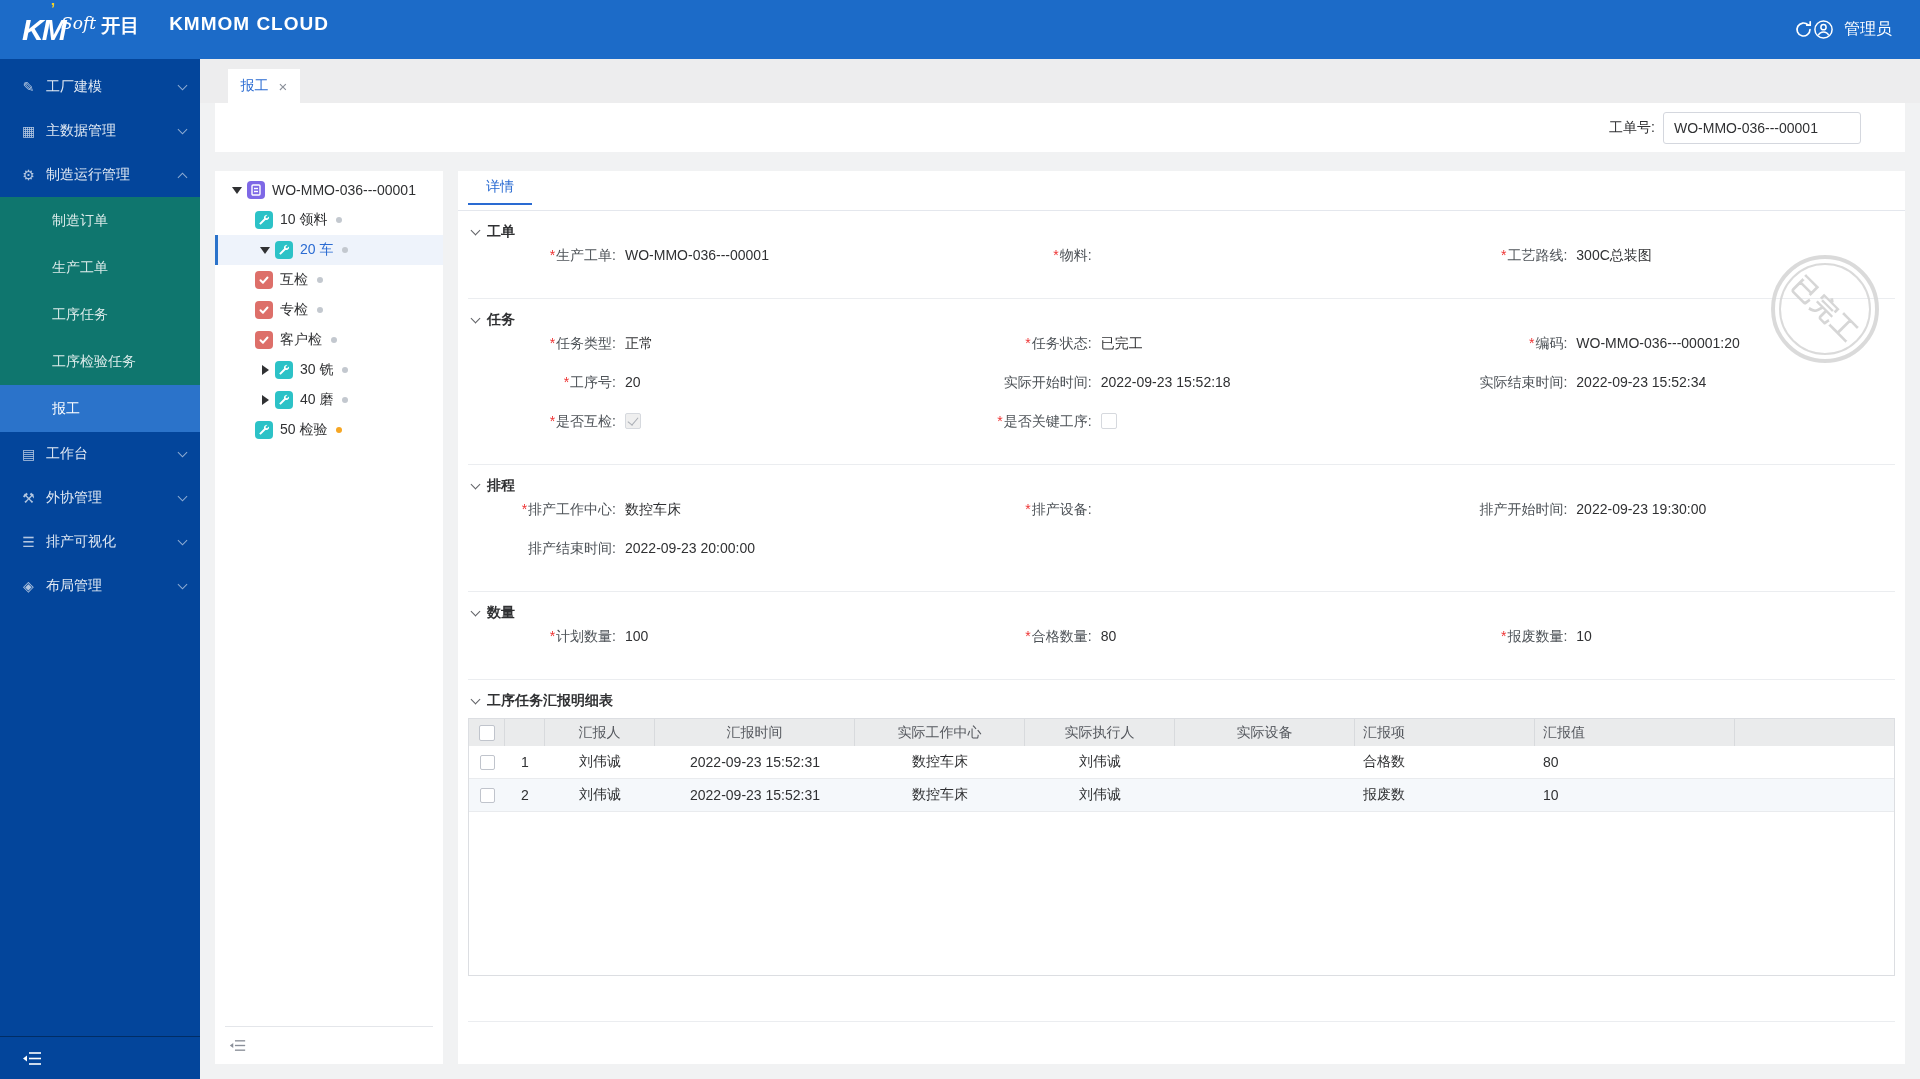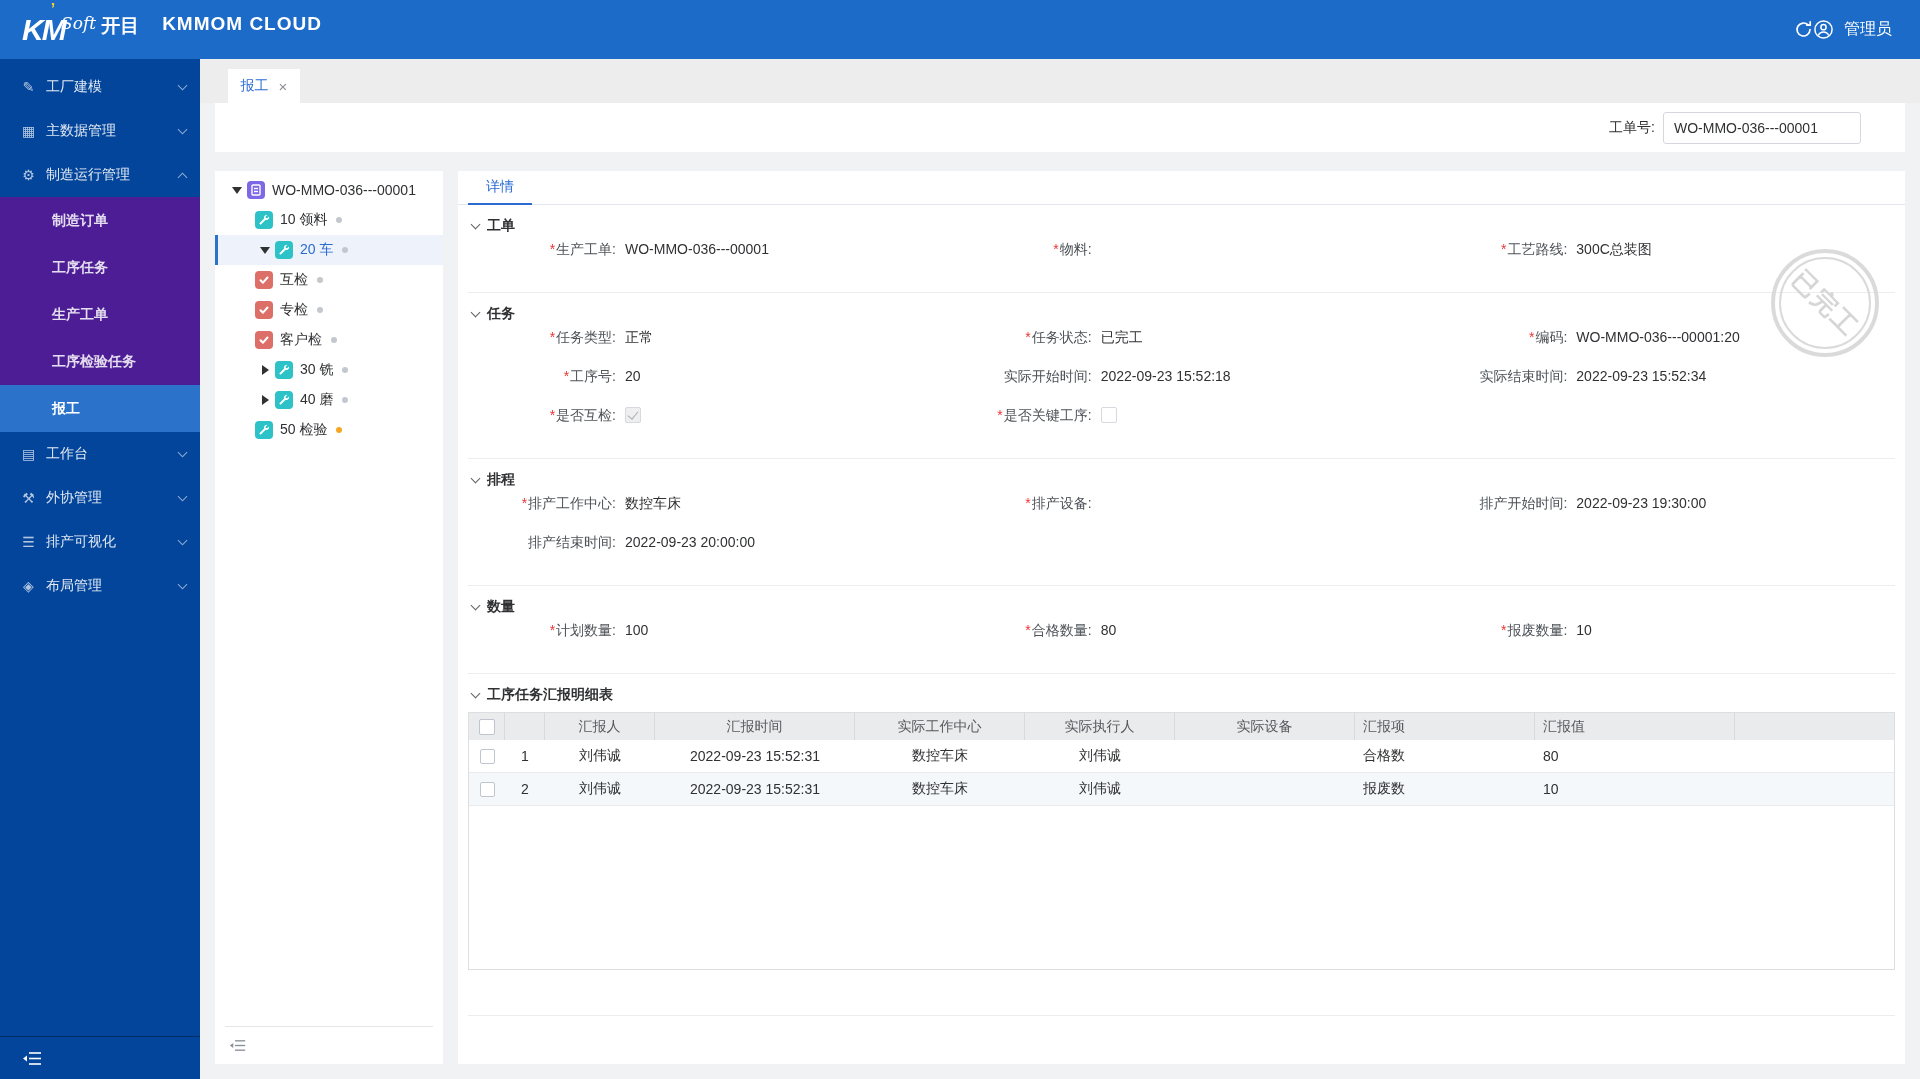--- a/index.html
+++ b/index.html
@@ -7,36 +7,36 @@
   body { font-family:"Liberation Sans","DejaVu Sans",sans-serif; font-size:14px; color:#303133; background:#f1f2f3; }
   .app { position:relative; width:1920px; height:1079px; }
 
   
   .topbar { position:absolute; left:0; top:0; width:1920px; height:59px; background:#1c6bc8; display:flex; align-items:center; color:#fff; z-index:5; }
   .logo { display:flex; align-items:flex-start; margin-left:22px; }
   .logo-km { font-size:30px; font-weight:bold; font-style:italic; letter-spacing:-2px; }
   .logo-tick { color:#f5d327; font-weight:bold; font-size:16px; position:relative; top:-12px; left:-14px; margin-right:-10px;}
   .logo-soft { font-family:"DejaVu Serif",serif; font-style:italic; font-size:17px; margin-left:2px; }
   .logo-kaimu { font-size:19px; font-weight:bold; margin-left:5px; }
-  .logo-brand { font-size:19px; font-weight:bold; margin-left:23px; letter-spacing:1px; }
+  .logo-brand { font-size:19px; font-weight:bold; margin-left:30px; letter-spacing:1px; }
   .topbar-right { margin-left:auto; display:flex; align-items:center; margin-right:28px; }
   .topbar-right svg { display:block; }
   .admin-wrap { display:flex; align-items:center; gap:10px; }
   .admin-name { font-size:16px; }
   .icon-btn { cursor:pointer; }
 
   
   .sidebar { position:absolute; left:0; top:59px; width:200px; height:1020px; background:#03459b; color:rgba(255,255,255,.88); }
   .nav { padding-top:6px; }
   .nav-item { height:44px; display:flex; align-items:center; padding:0 14px 0 20px; cursor:pointer; font-size:14px; }
   .nav-ico { width:17px; font-size:14px; margin-right:9px; opacity:.8; text-align:center; }
   .nav-label { flex:1; }
   .chev { width:7px; height:7px; border-right:1.6px solid rgba(255,255,255,.55); border-bottom:1.6px solid rgba(255,255,255,.55); transform:rotate(45deg); margin-top:-3px; }
   .chev.up { transform:rotate(-135deg); margin-top:4px; }
-  .submenu { background:#4c1d95;font-weight:bold; }
+  .submenu { background:#0f766e; }
   .sub-item { height:47px; display:flex; align-items:center; padding-left:52px; cursor:pointer; color:rgba(255,255,255,.85); }
   .sub-item.active { background:#2b73ca; color:#fff; }
   .side-foot { position:absolute; left:0; bottom:0; width:200px; height:43px; border-top:1px solid rgba(0,0,0,.35); display:flex; align-items:center; padding-left:22px; }
   .side-foot svg { cursor:pointer; }
 
   
   .main { position:absolute; left:200px; top:59px; width:1720px; height:1020px; background:#f1f2f3; }
   .tabstrip { position:absolute; left:0; top:0; width:1720px; height:44px; background:#ededee; }
   .page-tab { position:absolute; left:28px; bottom:0; height:34px; min-width:72px; background:#fff; display:flex; align-items:center; justify-content:center; gap:10px; padding:0 12px; color:#2a6bd2; cursor:pointer; }
   .tab-close { color:#8a8f99; font-size:15px; cursor:pointer; }
@@ -60,21 +60,21 @@
   .tree-label { margin-right:9px; white-space:nowrap; }
   .dot { width:6px; height:6px; border-radius:50%; flex:none; }
   .dot.gray { background:#c3c8cf; }
   .dot.orange { background:#f6a623; }
   .lv0 { padding-left:12px; } .lv1 { padding-left:40px; } .lv2 { padding-left:40px; }
   .tree-foot { position:absolute; left:10px; right:10px; bottom:0; height:38px; border-top:1px solid #e4e6ea; display:flex; align-items:center; }
   .tree-foot svg { margin-left:4px; cursor:pointer; }
 
   
   .detail-panel { position:absolute; left:258px; top:112px; width:1447px; height:893px; background:#fff; }
-  .dtabs { height:34px; border-bottom:1px solid #e4e7ed; position:relative; }
+  .dtabs { height:40px; border-bottom:1px solid #e4e7ed; position:relative; }
   .dtab { position:absolute; left:10px; top:0; height:34px; display:flex; align-items:center; padding:0 18px; color:#2a6bd2; border-bottom:2px solid #2a6bd2; cursor:pointer; }
   .dbody { padding:0 10px; position:relative; }
   .section { border-bottom:1px solid #ebedf0; padding:6px 0 12px 0; }
   .section.last { border-bottom:none; }
   .sec-head { height:30px; display:flex; align-items:center; gap:8px; padding-left:4px; cursor:pointer; }
   .sec-chev { width:7px; height:7px; border-right:1.6px solid #606266; border-bottom:1.6px solid #606266; transform:rotate(45deg); margin-top:-4px; }
   .sec-title { font-weight:bold; color:#303133; }
   .fgrid { display:grid; grid-template-columns:1fr 1fr 1fr; }
   .field { height:39px; display:flex; }
   .flabel { width:148px; text-align:right; color:#4e5358; flex:none; }
@@ -153,24 +153,24 @@
       <div class="nav-item">
         <span class="nav-ico">⚙</span>
         <span class="nav-label">制造运行管理</span>
         <span class="chev up"></span>
       </div>
       <div class="submenu">
         <div class="sub-item">
             <span>制造订单</span>
           </div>
         <div class="sub-item">
+            <span>生产工单</span>
+          </div>
+        <div class="sub-item">
             <span>工序任务</span>
-          </div>
-        <div class="sub-item">
-            <span>生产工单</span>
           </div>
         <div class="sub-item">
             <span>工序检验任务</span>
           </div>
         <div class="sub-item active">
             <span>报工</span>
           </div>
       </div>
       <div class="nav-item">
         <span class="nav-ico">▤</span>

